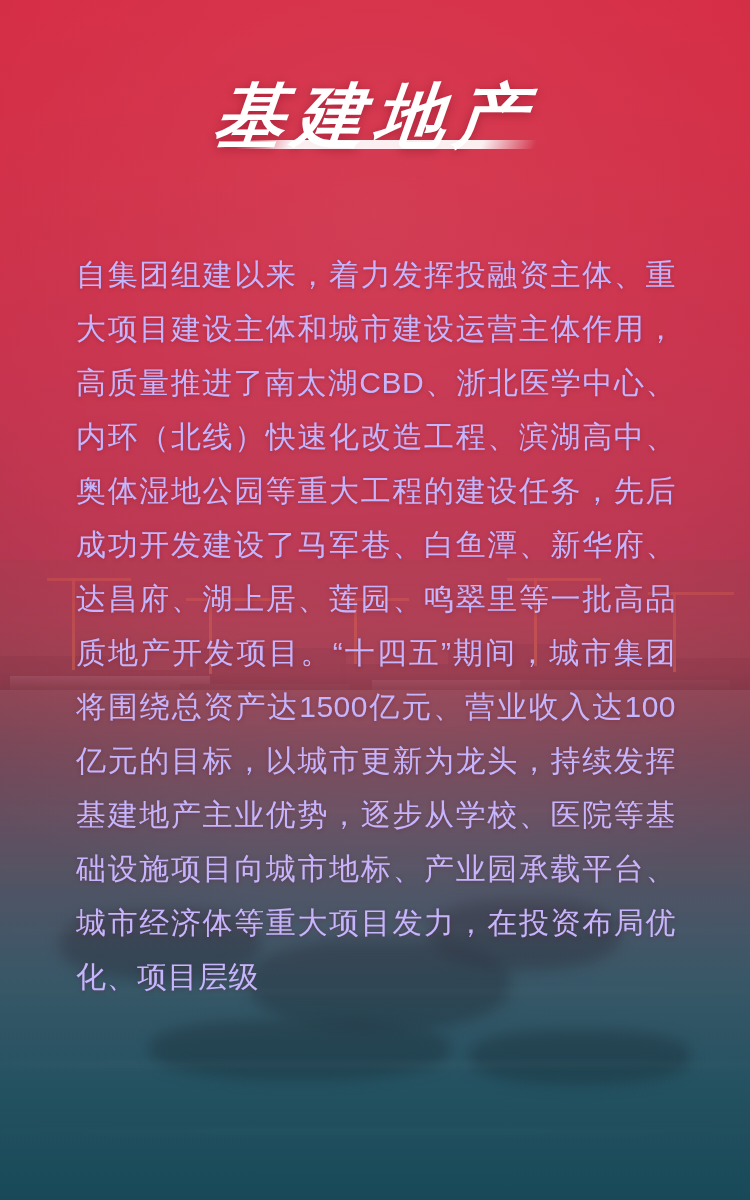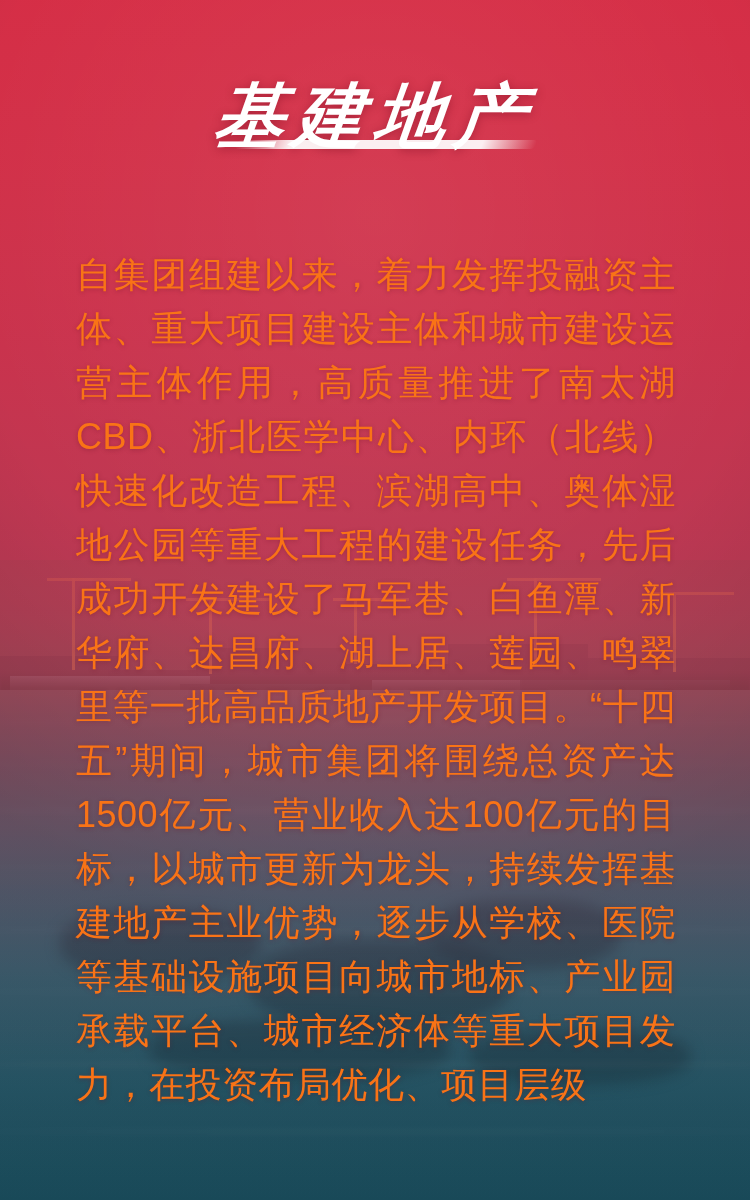--- a/index.html
+++ b/index.html
@@ -192,23 +192,23 @@
     border-radius: 4px;
   }
 
   
   .body-text {
     position: absolute;
     left: 76px;
     top: 248px;
     width: 600px;
     font-family: "Liberation Sans", sans-serif;
-    font-size: 36px;
+    font-size: 30px;
     line-height: 54px;
-    color: #f97316;
+    color: #c4b5fd;
     text-align: justify;
     text-justify: inter-character;
     letter-spacing: 0.5px;
     text-shadow: 0 1px 4px rgba(110,20,40,0.35);
   }
 </style>
 </head>
 <body>
 
 <div id="page">

